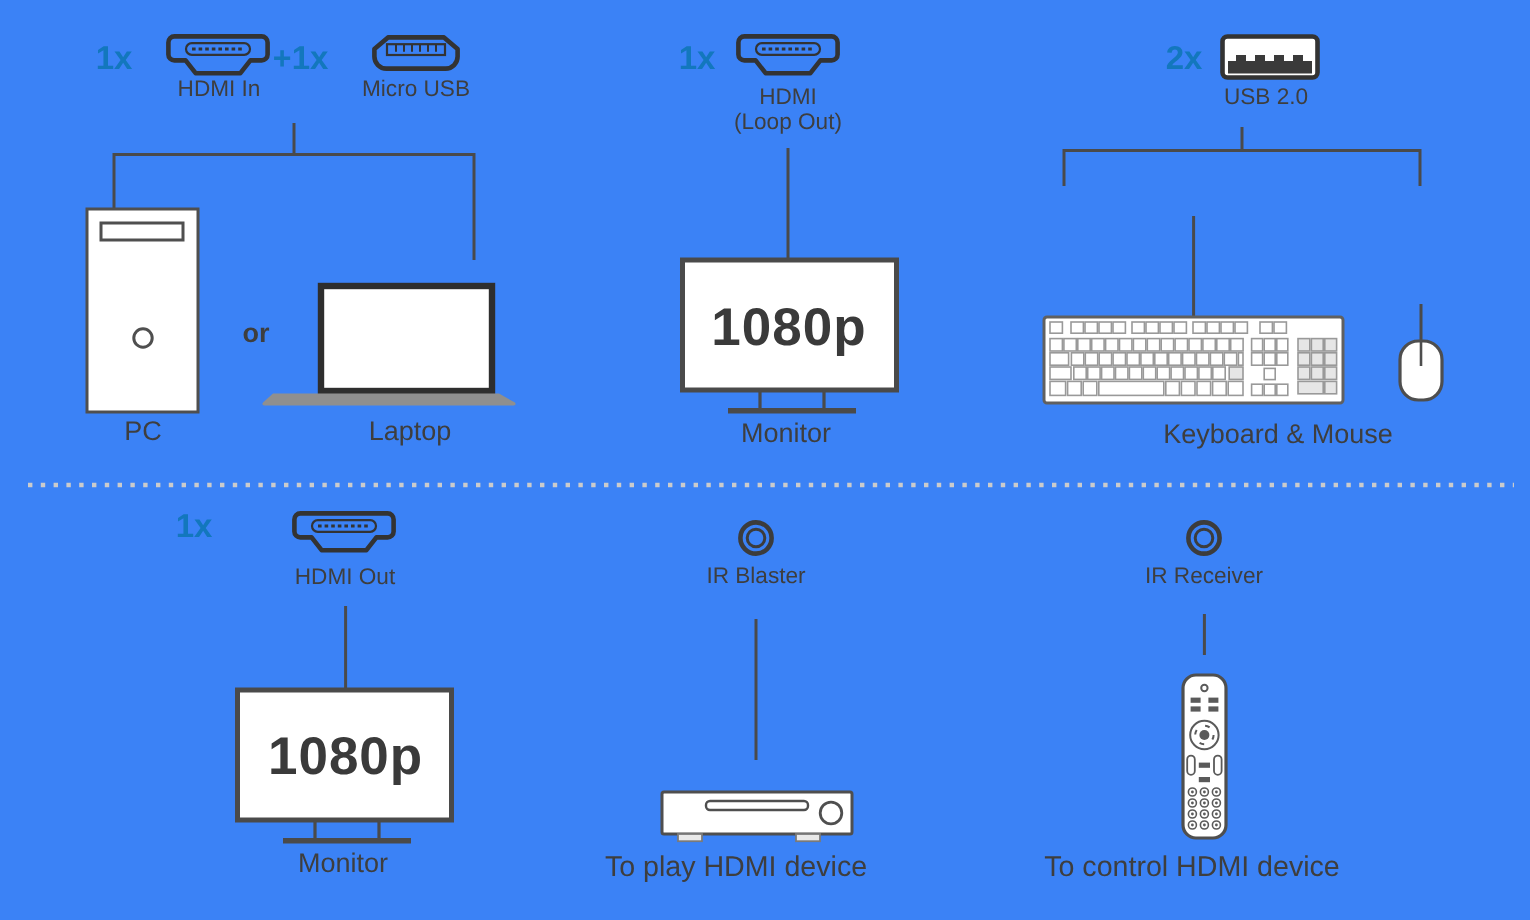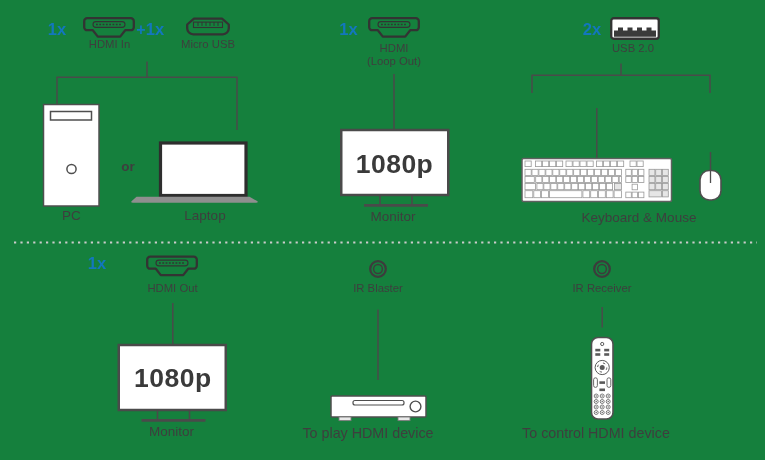--- a/index.html
+++ b/index.html
@@ -1,17 +1,17 @@
 <!DOCTYPE html>
 <html><head>
 <meta charset="utf-8">
 <style>
   html,body{margin:0;padding:0;background:#fff;}
   .canvas{
-    position:relative;width:765px;height:460px;background:#15803d;
+    position:relative;width:765px;height:460px;background:#3b82f6;
     font-family:"Liberation Sans","DejaVu Sans",sans-serif;overflow:hidden;
   }
   svg{display:block;}
   svg text{text-anchor:middle;}
   .qty{font-size:16.5px;font-weight:bold;fill:#1377bd;}
   .plus{font-size:16px;font-weight:bold;fill:#1377bd;}
   .lbl{font-size:11.3px;fill:#3e3e3e;}
   .dev{font-size:13.5px;fill:#3e3e3e;}
   .cap{font-size:14.3px;fill:#3e3e3e;}
   .res{font-size:26.5px;font-weight:600;fill:#3a3a3a;letter-spacing:0.5px;}

